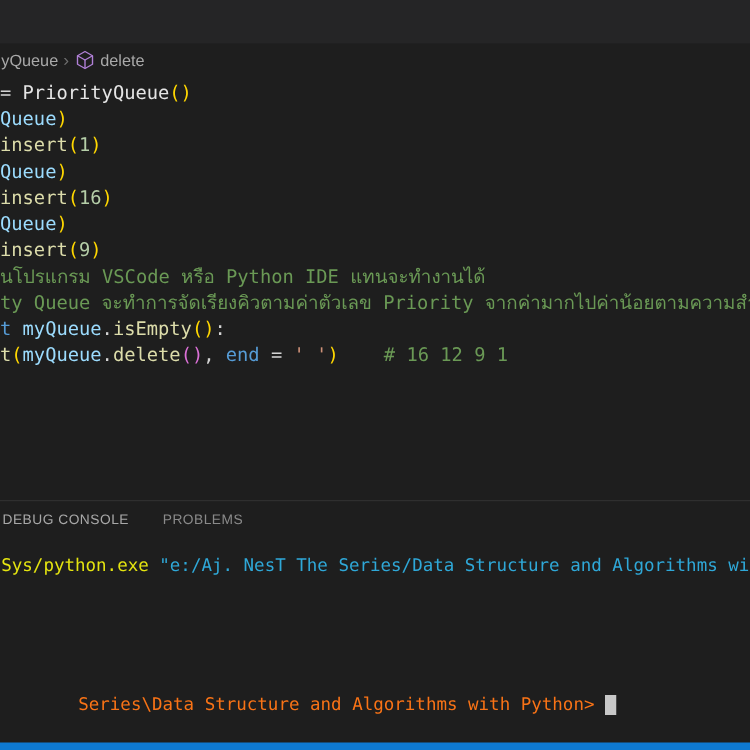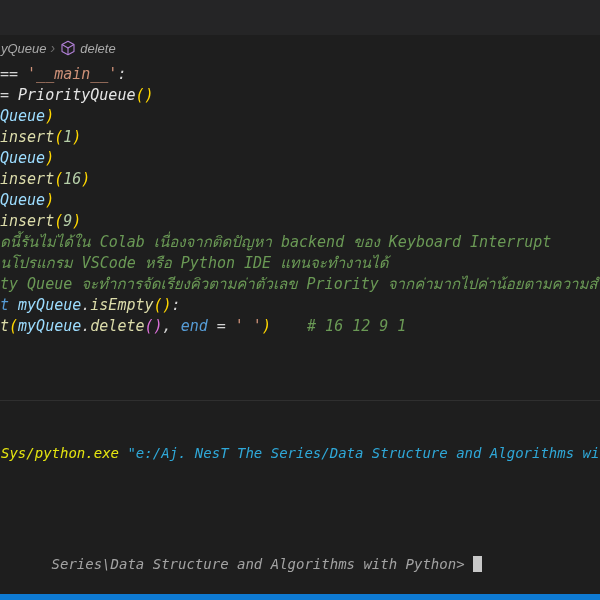--- a/index.html
+++ b/index.html
@@ -1,18 +1,18 @@
 <!DOCTYPE html>
 <html><head>
 <meta charset="utf-8">
 <style>
   * { margin:0; padding:0; box-sizing:border-box; }
   html,body { width:600px; height:600px; background:#1e1e1e; overflow:hidden; }
   #screen { position:relative; width:600px; height:444px; background:#1e1e1e;
-            font-family:"Liberation Sans", sans-serif;font-style:italic; }
+            font-family:"Liberation Sans", sans-serif; }
 
   
   .tabbar { position:absolute; left:0; top:0; width:600px; height:35px; background:#252526; }
 
   
   .editor { position:absolute; left:0; top:35px; width:600px; height:365px; background:#1e1e1e; }
   .breadcrumb { height:26px; display:flex; align-items:center; padding-left:1px;
                 font-size:13px; color:#a9a9a9; }
   .breadcrumb .sep { color:#6e6e6e; margin:0 5px 0 4px; font-size:14px; }
   .breadcrumb .sym-icon { display:inline-flex; margin-right:4px; }
@@ -22,21 +22,21 @@
 
   
   .panel { position:absolute; left:0; top:400px; width:600px; height:194px;
            background:#1e1e1e; border-top:1px solid #2f2f2f; }
   .panel-tabs { display:flex; align-items:center; height:30px; padding-left:2px;
                 font-size:11px; letter-spacing:.4px; }
   .panel-tab { margin-right:27px; text-transform:uppercase; cursor:pointer; }
   .term-line { font-family:"DejaVu Sans Mono", monospace; font-size:14px; line-height:19px;
                white-space:pre; }
   .cmd-line { position:absolute; left:1px; top:43px; }
-  .prompt-line { position:absolute; left:1px; bottom:1px; color:#a3a3a3; }
+  .prompt-line { position:absolute; left:12px; bottom:1px; color:#f97316; }
   .cursor-block { display:inline-block; width:9px; height:16px; background:#c8c8c8;
                   vertical-align:text-bottom; margin-left:8px; }
 
   
   .statusbar { position:absolute; left:0; top:594px; width:600px; height:6px; }
 </style>
 </head>
 <body>
 
 <div id="screen">
@@ -52,37 +52,39 @@
           <g fill="none" stroke="#B180D7" stroke-width="1.1" stroke-linejoin="round">
             <polygon points="8,1.2 14,4.6 14,11.4 8,14.8 2,11.4 2,4.6"></polygon>
             <polyline points="2,4.6 8,8 14,4.6"></polyline>
             <line x1="8" y1="8" x2="8" y2="14.8"></line>
           </g>
         </svg>
       </span>
       <span>delete</span>
     </div>
     <div class="code">
-        <div class="code-line"><span style="color: rgb(212, 212, 212);">== </span><span style="color: rgb(206, 145, 120);">'__main__'</span><span style="color: rgb(212, 212, 212);">:</span></div>
         <div class="code-line"><span style="color: rgb(212, 212, 212);">= </span><span style="color: #e5e5e5;">PriorityQueue</span><span style="color: rgb(255, 215, 0);">()</span></div>
         <div class="code-line"><span style="color: rgb(156, 220, 254);">Queue</span><span style="color: rgb(255, 215, 0);">)</span></div>
         <div class="code-line"><span style="color: rgb(220, 220, 170);">insert</span><span style="color: rgb(255, 215, 0);">(</span><span style="color: rgb(181, 206, 168);">1</span><span style="color: rgb(255, 215, 0);">)</span></div>
         <div class="code-line"><span style="color: rgb(156, 220, 254);">Queue</span><span style="color: rgb(255, 215, 0);">)</span></div>
         <div class="code-line"><span style="color: rgb(220, 220, 170);">insert</span><span style="color: rgb(255, 215, 0);">(</span><span style="color: rgb(181, 206, 168);">16</span><span style="color: rgb(255, 215, 0);">)</span></div>
         <div class="code-line"><span style="color: rgb(156, 220, 254);">Queue</span><span style="color: rgb(255, 215, 0);">)</span></div>
         <div class="code-line"><span style="color: rgb(220, 220, 170);">insert</span><span style="color: rgb(255, 215, 0);">(</span><span style="color: rgb(181, 206, 168);">9</span><span style="color: rgb(255, 215, 0);">)</span></div>
-        <div class="code-line"><span style="color: rgb(106, 153, 85);">ดนี้รันไม่ได้ใน Colab เนื่องจากติดปัญหา backend ของ Keyboard Interrupt</span></div>
         <div class="code-line"><span style="color: rgb(106, 153, 85);">นโปรแกรม VSCode หรือ Python IDE แทนจะทำงานได้</span></div>
         <div class="code-line"><span style="color: rgb(106, 153, 85);">ty Queue จะทำการจัดเรียงคิวตามค่าตัวเลข Priority จากค่ามากไปค่าน้อยตามความสำคัญ</span></div>
         <div class="code-line"><span style="color: rgb(86, 156, 214);">t</span><span style="color: rgb(212, 212, 212);"> </span><span style="color: rgb(156, 220, 254);">myQueue</span><span style="color: rgb(212, 212, 212);">.</span><span style="color: rgb(220, 220, 170);">isEmpty</span><span style="color: rgb(255, 215, 0);">()</span><span style="color: rgb(212, 212, 212);">:</span></div>
         <div class="code-line"><span style="color: rgb(220, 220, 170);">t</span><span style="color: rgb(255, 215, 0);">(</span><span style="color: rgb(156, 220, 254);">myQueue</span><span style="color: rgb(212, 212, 212);">.</span><span style="color: rgb(220, 220, 170);">delete</span><span style="color: rgb(218, 112, 214);">()</span><span style="color: rgb(212, 212, 212);">, </span><span style="color: rgb(86, 156, 214);">end</span><span style="color: rgb(212, 212, 212);"> = </span><span style="color: rgb(206, 145, 120);">' '</span><span style="color: rgb(255, 215, 0);">)</span><span style="color: rgb(106, 153, 85);">    # 16 12 9 1</span></div>
       </div>
   </div>
 
   <div class="panel">
+    <div class="panel-tabs">
+        <span class="panel-tab" style="color: rgb(168, 168, 168);">DEBUG CONSOLE</span>
+        <span class="panel-tab" style="color: rgb(138, 138, 138);">PROBLEMS</span>
+      </div>
     <div class="term-line cmd-line"><span style="color: rgb(229, 229, 16);">Sys/python.exe </span><span style="color: rgb(47, 168, 216);">"e:/Aj. NesT The Series/Data Structure and Algorithms wi</span></div>
     <div class="term-line prompt-line">
       <span>Series\Data Structure and Algorithms with Python&gt;</span><span class="cursor-block"></span>
     </div>
   </div>
 
   <div class="statusbar" style="background: rgb(14, 122, 211);"></div>
 
 </div>
 

